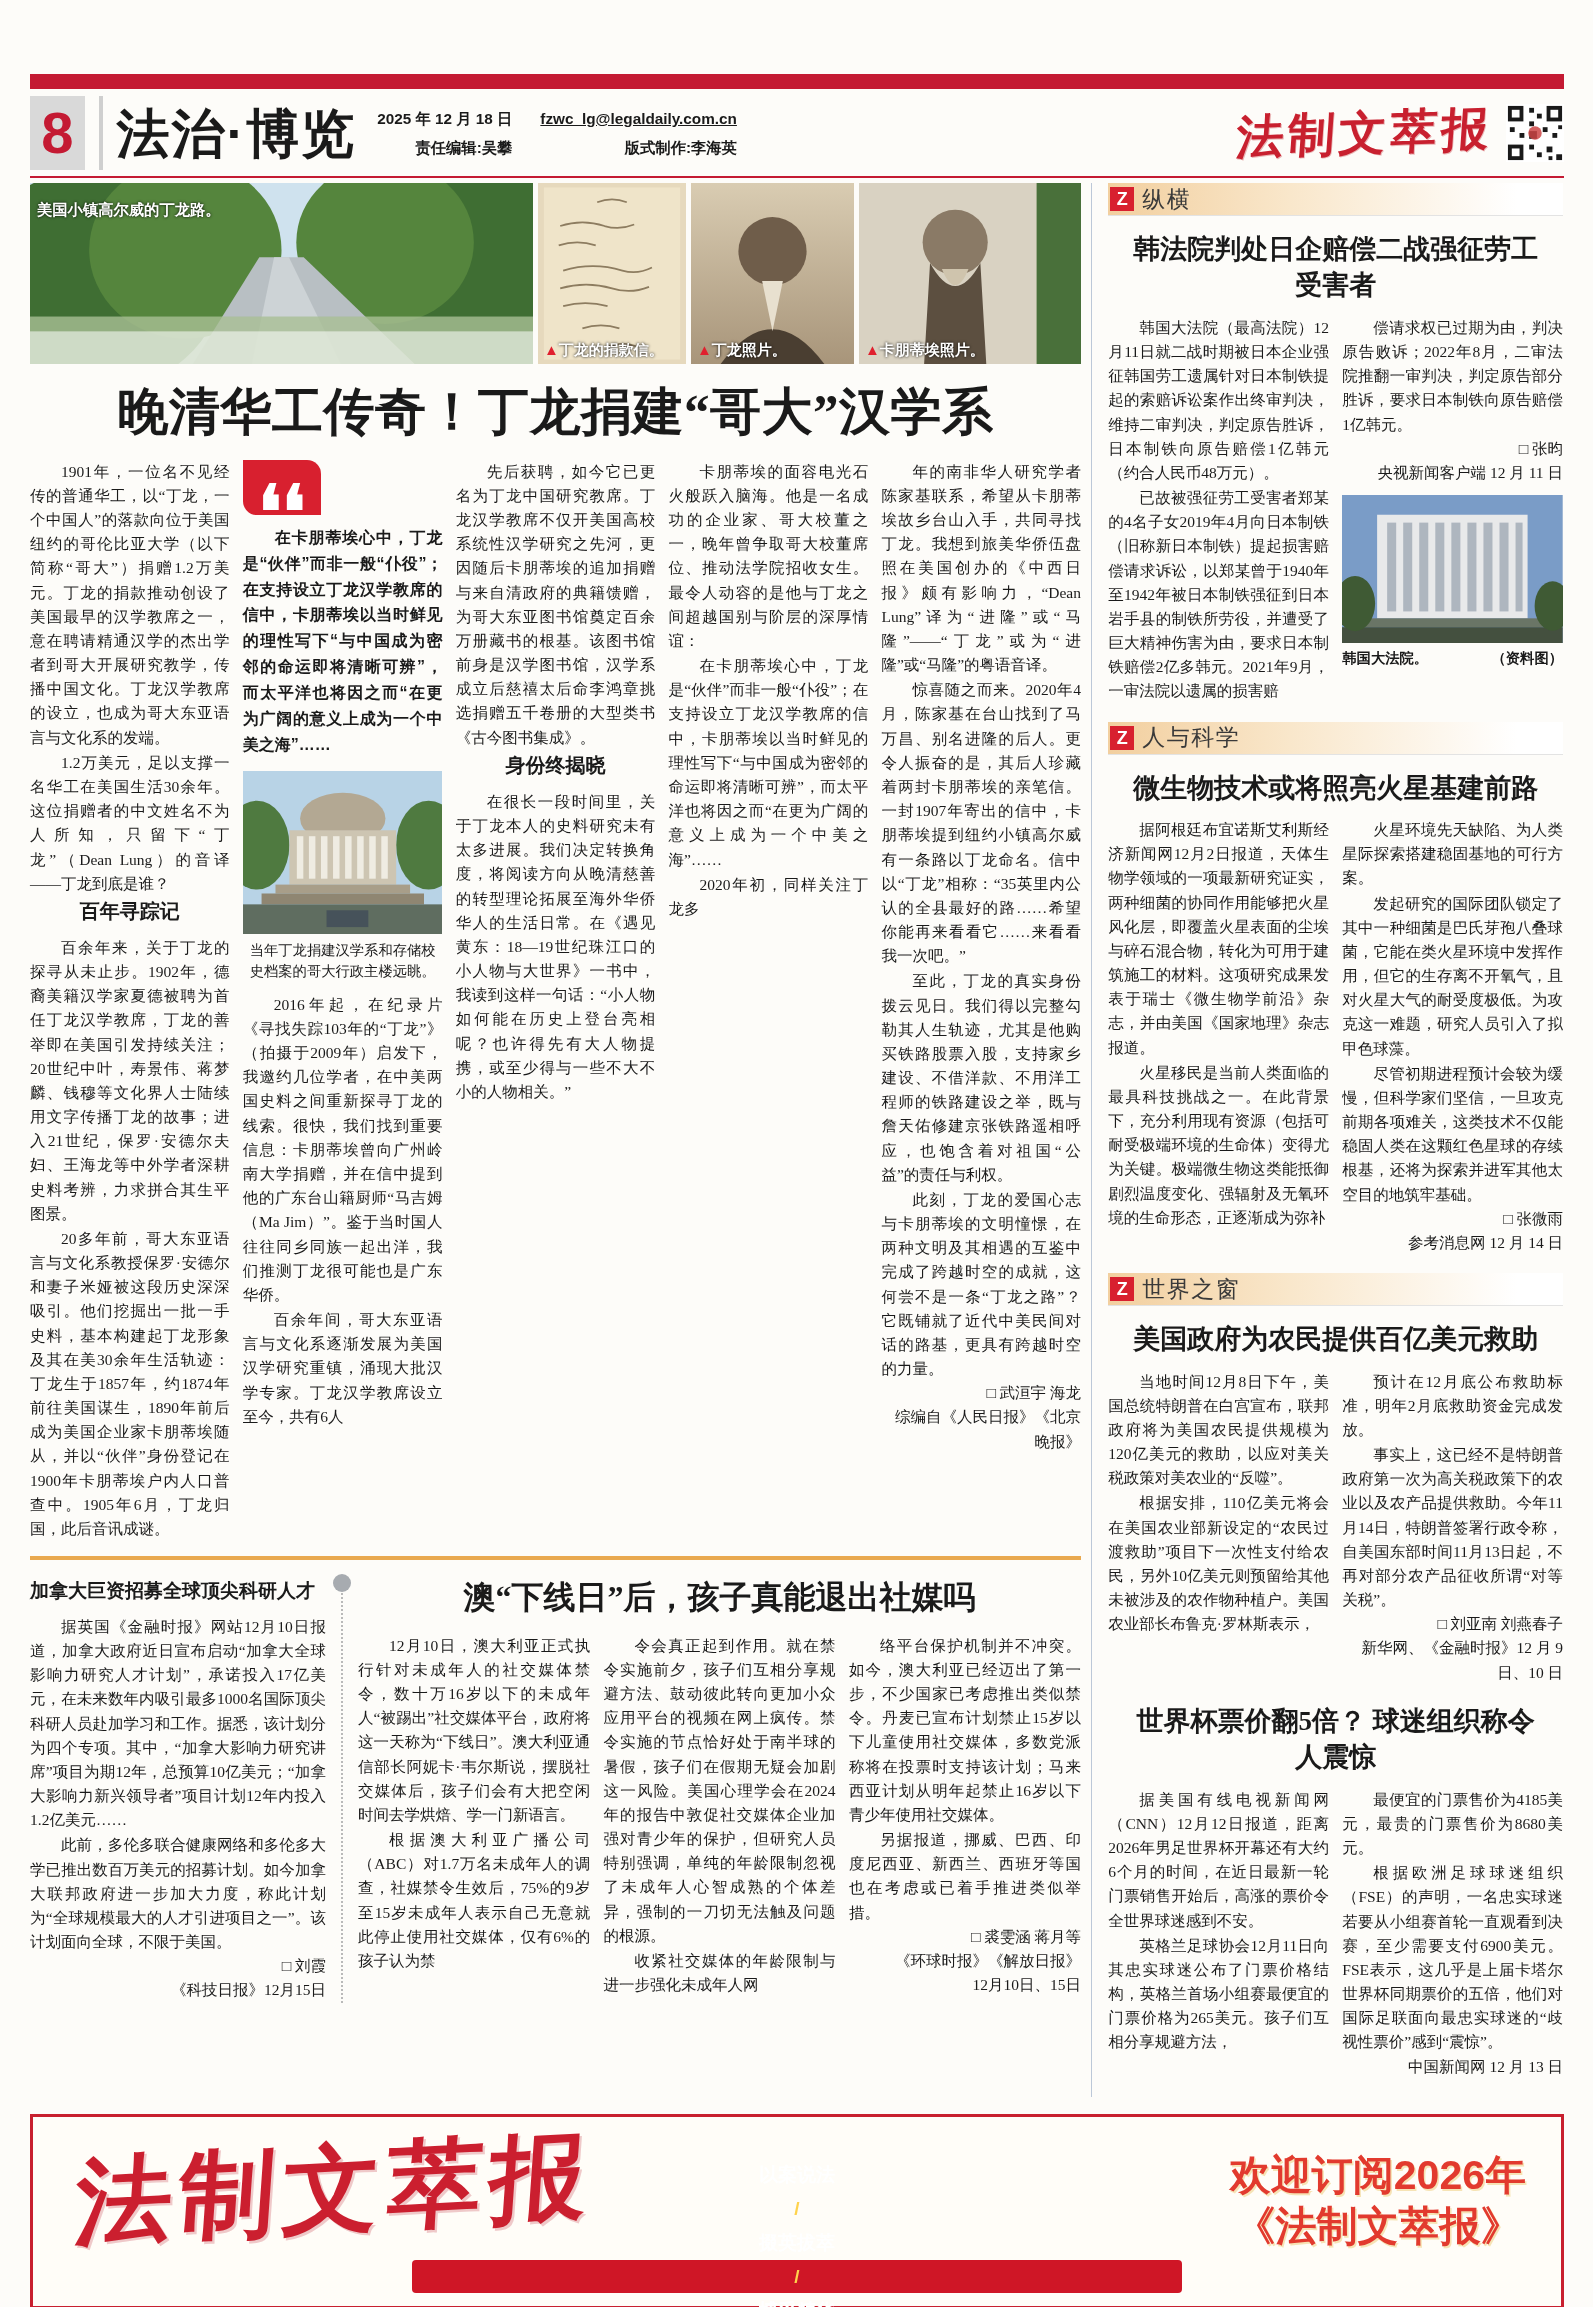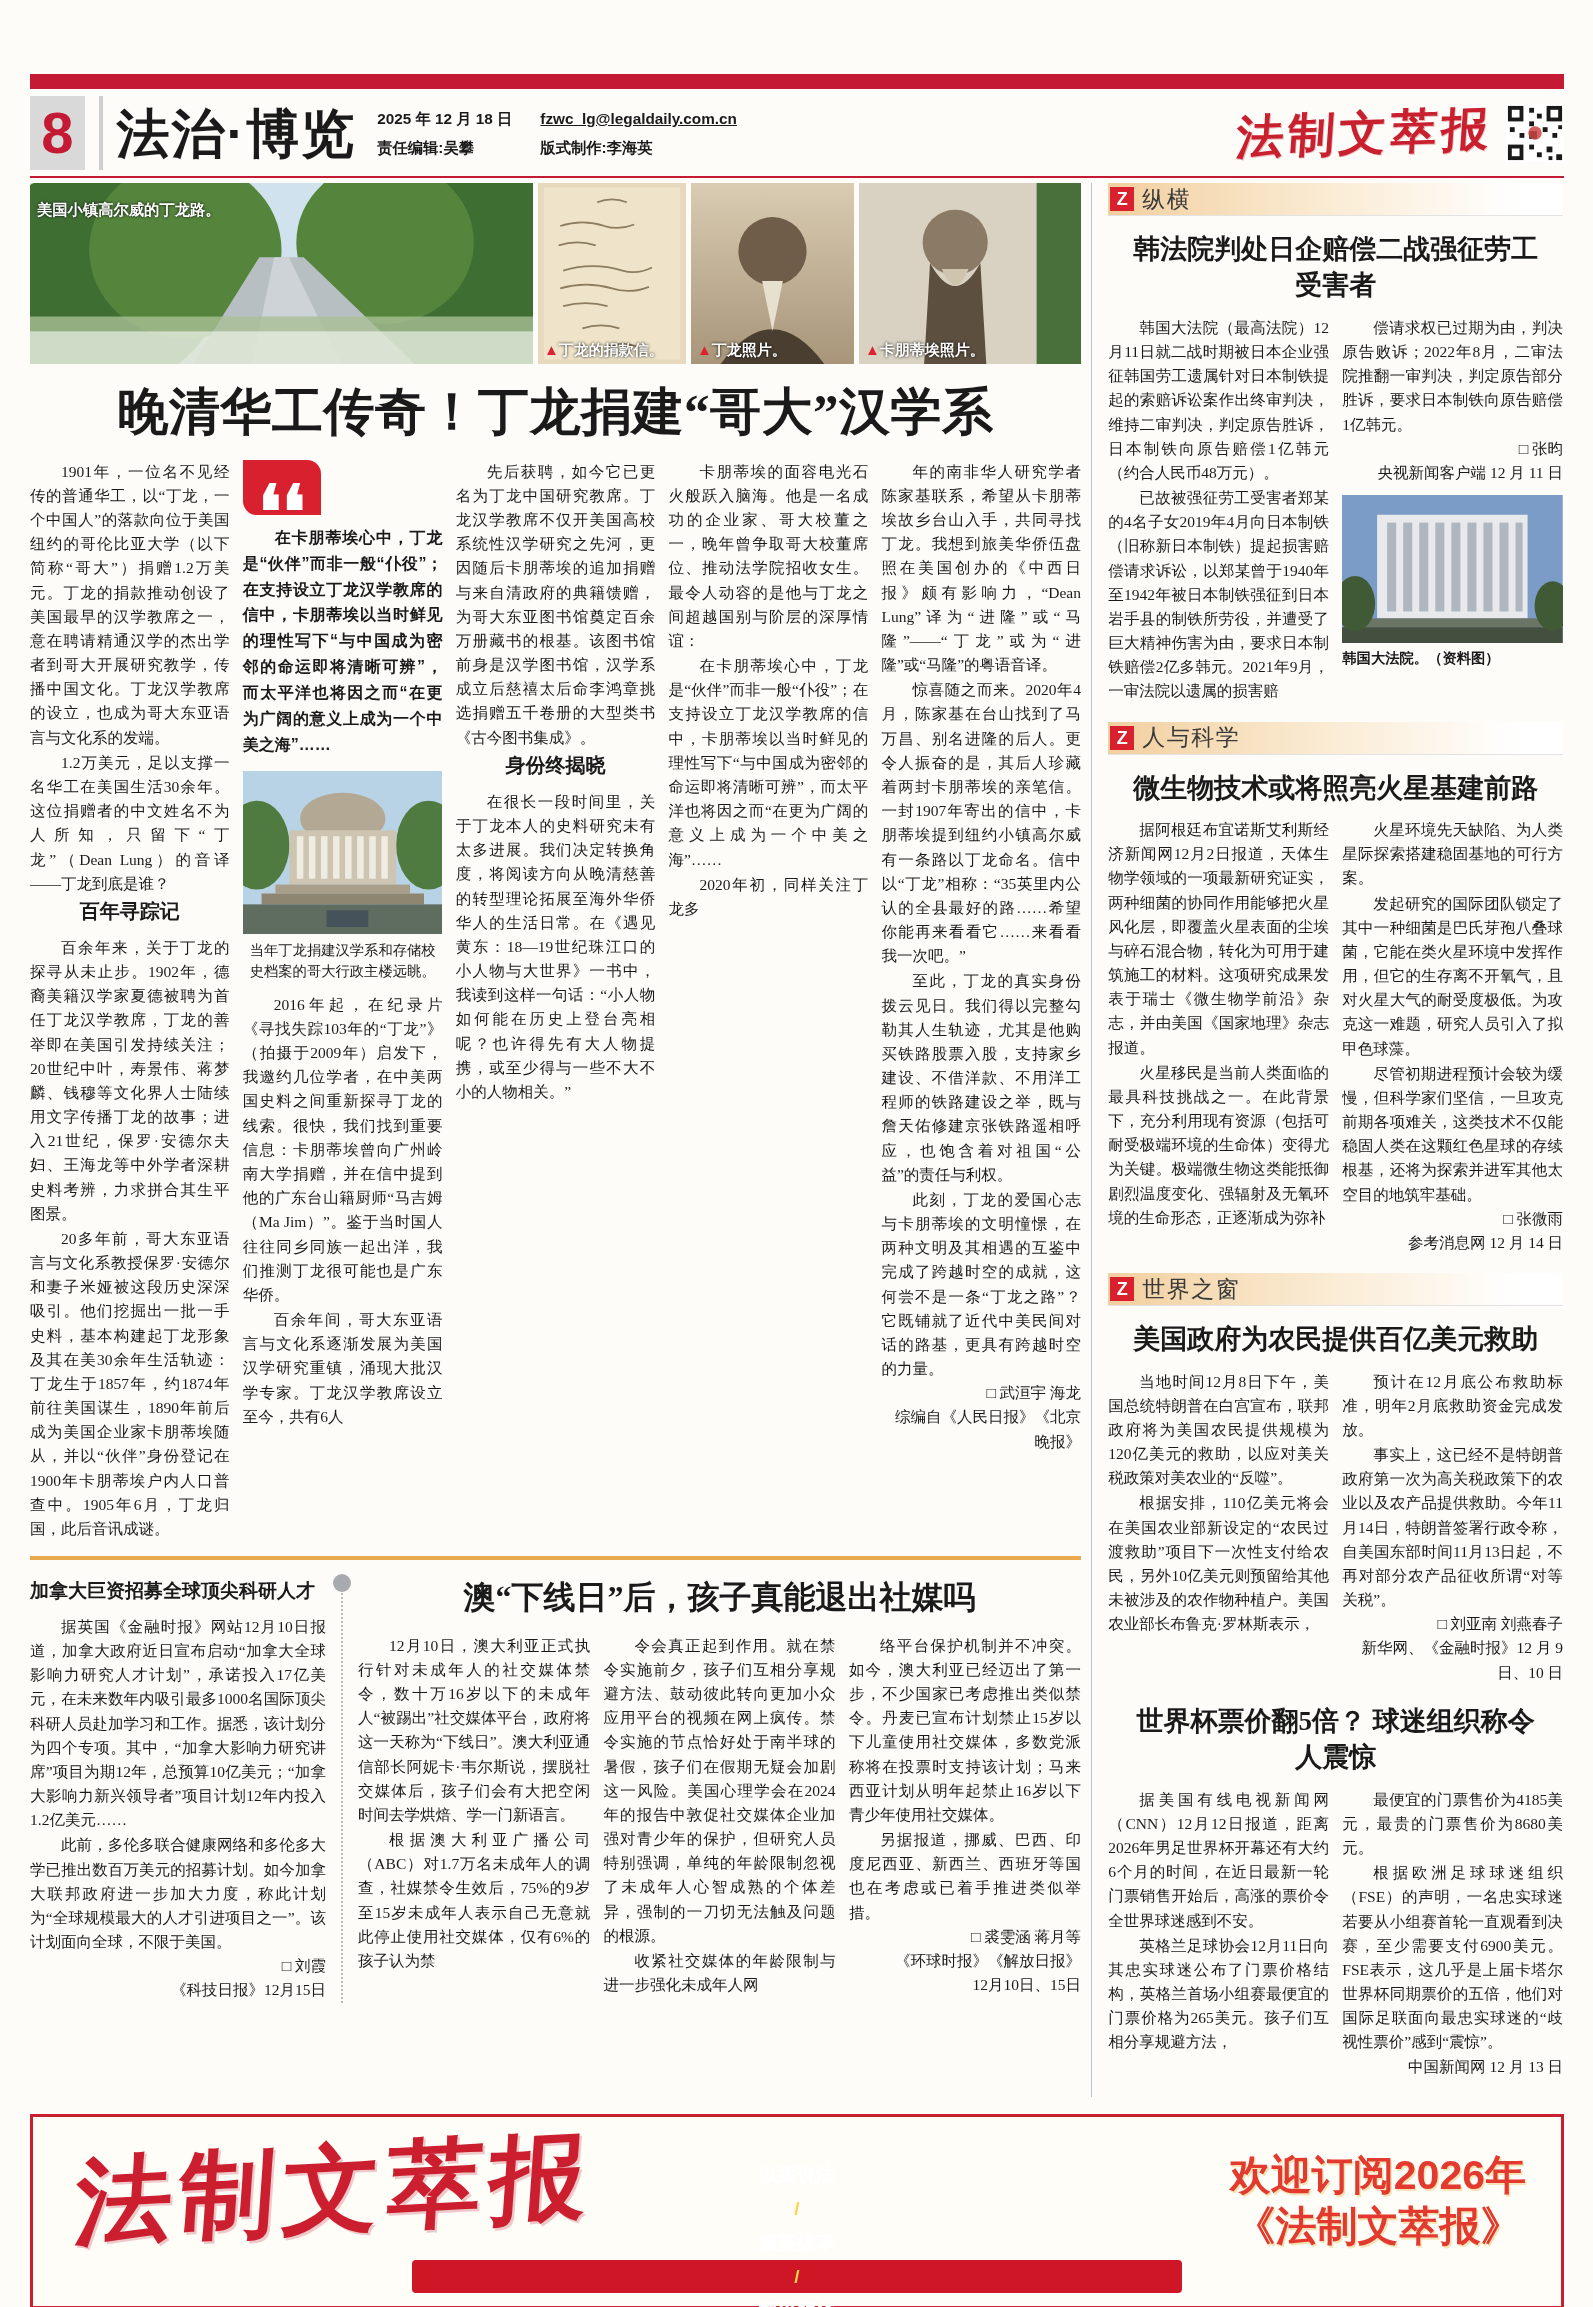--- a/index.html
+++ b/index.html
@@ -10,21 +10,21 @@
     font-family:"Liberation Serif","DejaVu Serif",serif; color:#1a1a1a;
   }
 
   
   .topbar { margin:74px 30px 0 30px; height:15px; background:#c41a33; }
   .hrow { margin:7px 30px 0 30px; display:flex; align-items:center; gap:14px; height:74px; }
   .pageno { width:55px; height:74px; background:#d9d9d9; color:#c41a33;
     font:900 58px/74px "Liberation Sans",sans-serif; text-align:center; }
   .hsep { width:3.5px; height:74px; background:#cfcfcf; }
   .secname { font:900 53px/1 "Liberation Sans",sans-serif; letter-spacing:2px; white-space:nowrap; }
-  .hmeta { display:flex; gap:28px; margin-left:7px; font:700 15.3px/1.9 "Liberation Sans",sans-serif; }
+  .hmeta { display:flex; gap:28px; margin-left:7px; font:700 15.3px/1.9 "Liberation Sans",sans-serif;text-align:right; }
   .hmeta .u { text-decoration:underline; }
   .hspace { flex:1; }
   .masthead { color:#c8202f; font:900 47px/1 "Liberation Serif",serif;
     transform:skewX(-6deg) rotate(-2deg); letter-spacing:4px; white-space:nowrap; text-shadow:1px 1px 0 #e9b6b6; }
   .qr { width:58px; height:58px; flex:0 0 auto; }
   .redrule { margin:6px 30px 0 30px; height:2px; background:#c41a33; }
 
   
   .grid { display:flex; margin:5px 30px 0 30px; }
   .left { width:1051px; }
@@ -70,21 +70,21 @@
   
   .band { display:flex; align-items:center; gap:8px; height:33px; padding-left:2px;
     background:linear-gradient(90deg,#f2cf9f 0%,#f9e7cb 40%,#ffffff 90%); border-bottom:1.5px solid #e3e3e3; }
   .bico { width:24px; height:24px; background:#d8202f; color:#fff; display:flex; align-items:center; justify-content:center;
     font:900 18px/1 "Liberation Sans",sans-serif; }
   .blabel { font:400 23px/1 "Liberation Sans",sans-serif; color:#3a3a3a; letter-spacing:1.5px; }
   .sbhead { text-align:center; font:900 27px/1.35 "Liberation Serif",serif; margin:15px 16px 12px; }
   .cols2 { display:flex; gap:13.3px; }
   .photo2 { margin-top:10px; }
   .photo2 svg { display:block; width:100%; height:148px; }
-  .cap2 { display:flex; font:700 14.3px/1.5 "Liberation Sans",sans-serif; margin-top:5px; }
+  .cap2 { display:flex; justify-content:space-between; font:700 14.3px/1.5 "Liberation Sans",sans-serif; margin-top:5px; }
   .sbsection { margin-bottom:18px; }
 
   
   .ad { margin:17px 30px 0 30px; border:3px solid #c8202f; background:#fffdf8; }
   .adtop { display:flex; align-items:flex-start; padding:20px 35px 5px 44px; }
   .admast { color:#cb1f2f; font:900 96px/1.1 "Liberation Serif",serif; transform:skewX(-7deg) rotate(-3deg);
     letter-spacing:7px; text-shadow:2.5px 2.5px 0 #efc9c9; white-space:nowrap; }
   .adinvite { margin-left:auto; text-align:center; color:#e23a2e; font:900 41px/1.25 "Liberation Sans",sans-serif;
     text-shadow:1.5px 1.5px 0 #f6e3b5; padding-top:13px; }
   .adribbon { margin:3px auto 13px auto; width:770px; height:33px; background:#cf1626; color:#fff;

